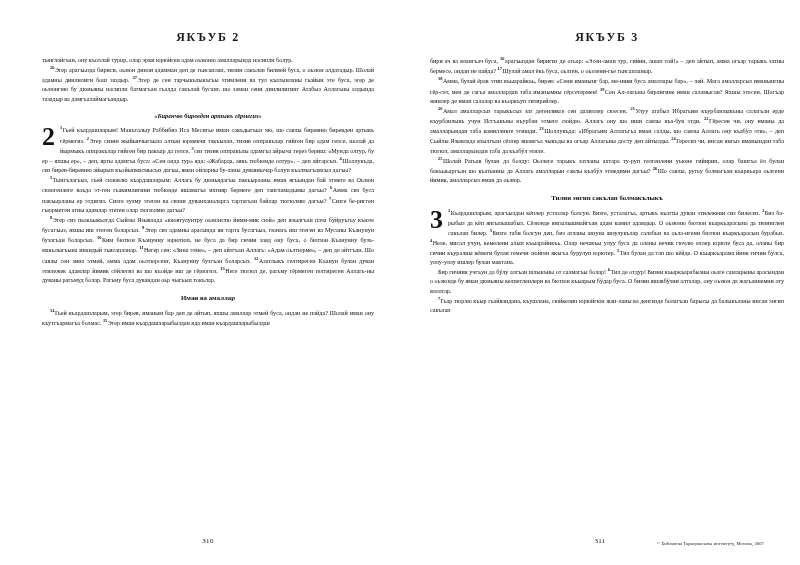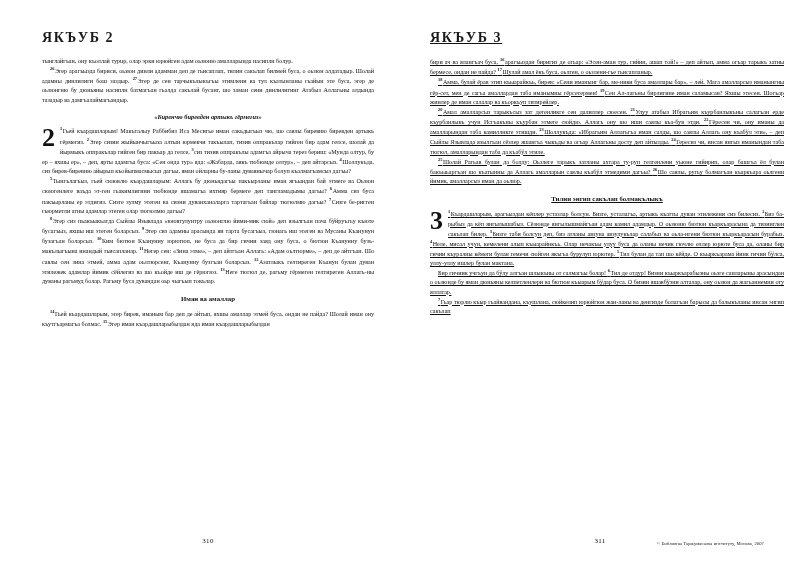--- a/index.html
+++ b/index.html
@@ -22,24 +22,25 @@
     box-sizing: border-box;
   }
   .page {
     position: relative;
     width: 400px;
     height: 565px;
     box-sizing: border-box;
     padding: 30px 34px 28px 34px;
   }
   .page.left { padding-left: 42px; padding-right: 26px; }
-  .page.right { padding-left: 30px; padding-right: 16px; text-decoration: underline; }
+  .page.right { padding-left: 30px; padding-right: 16px; }
 
   .running-head {
-    font-size: 14px;
+    text-align: center;
+    font-size: 12px;
     letter-spacing: 1.6px;
     font-weight: bold;
     margin-bottom: 11px;
     color: #1a1a1a;
   }
 
   .col {
     font-size: 6.1px;
     line-height: 1.5;
     text-align: justify;

